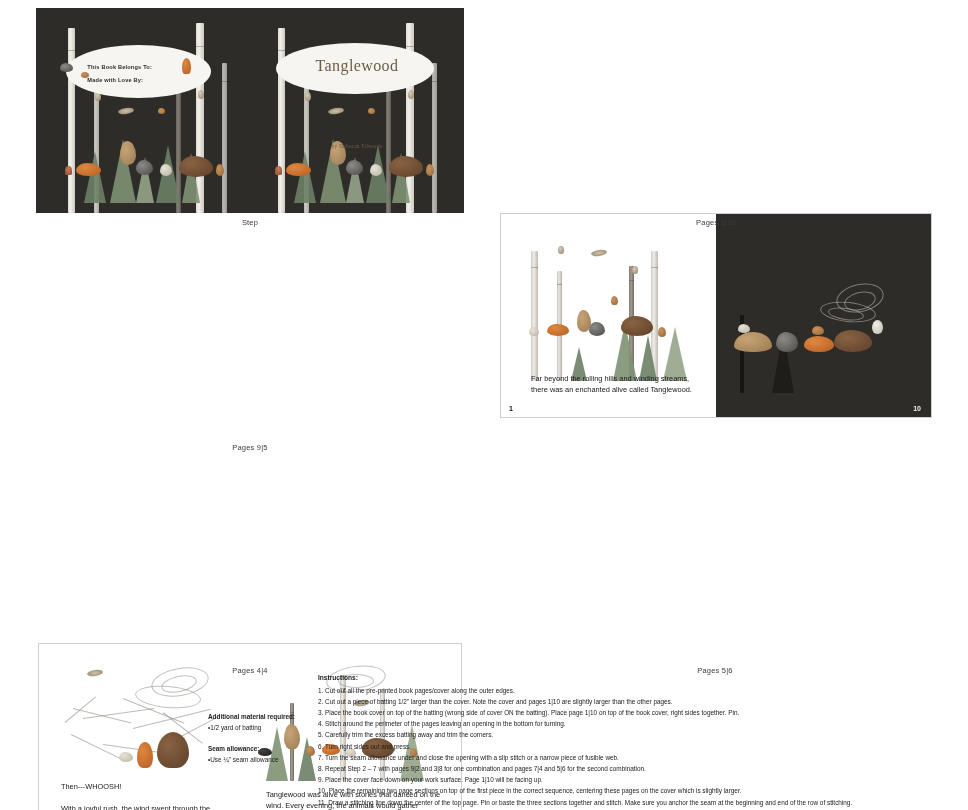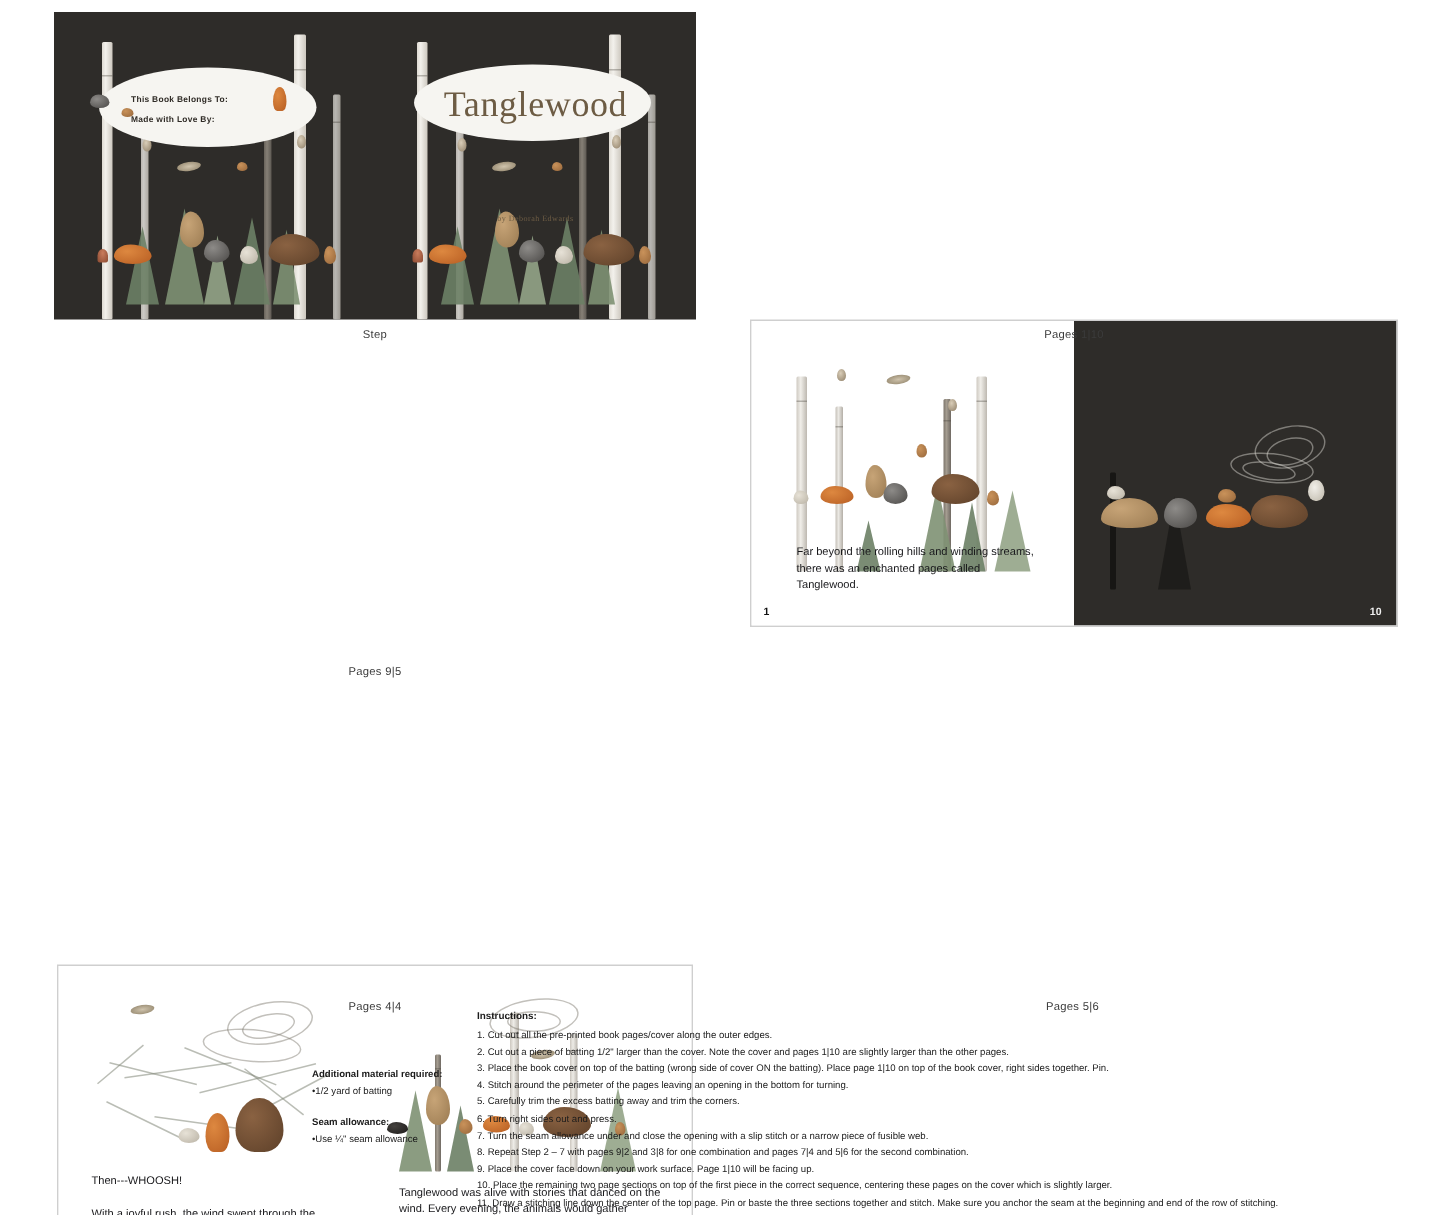--- a/index.html
+++ b/index.html
@@ -69,21 +69,21 @@
     font-size:5.6px;font-weight:bold;color:#2f2b26;line-height:2.3;
     letter-spacing:.2px;
   }
   .oval-title{
     left:12%;top:17%;width:74%;height:25%;
   }
   .title-main{
     position:absolute;left:0;right:0;top:24%;
     text-align:center;
     font-family:"Liberation Serif", serif;
-    font-size:24px;color:#6d5c44;letter-spacing:.4px;
+    font-size:16px;color:#6d5c44;letter-spacing:.4px;
   }
   .title-sub{
     position:absolute;left:0;right:0;top:66%;
     text-align:center;
     font-family:"Liberation Serif", serif;
     font-size:5.4px;color:#6d5c44;letter-spacing:.3px;
   }
 
   
   .art{position:absolute;pointer-events:none;}
@@ -242,21 +242,21 @@
           <div class="animal owl" style="left:57px;top:32px;width:6px;height:8px;"></div>
           <div class="animal owl" style="left:131px;top:52px;width:6px;height:8px;"></div>
           <div class="animal squirrel" style="left:110px;top:82px;width:7px;height:9px;"></div>
           <div class="animal deer" style="left:76px;top:96px;width:14px;height:22px;"></div>
           <div class="animal fox" style="left:46px;top:110px;width:22px;height:12px;"></div>
           <div class="animal raccoon" style="left:88px;top:108px;width:16px;height:14px;"></div>
           <div class="animal bear" style="left:120px;top:102px;width:32px;height:20px;"></div>
           <div class="animal rabbit" style="left:28px;top:113px;width:10px;height:9px;"></div>
           <div class="animal squirrel" style="left:157px;top:113px;width:8px;height:10px;"></div>
         </div>
-        <div class="pg-text" style="left:30px;bottom:22px;width:165px;">Far beyond the rolling hills and winding streams, there was an enchanted pages called Tanglewood.</div>
+        <div class="pg-text" style="left:30px;bottom:22px;width:165px;">Far beyond the rolling hills and winding streams, there was an enchanted alive called Tanglewood.</div>
         <div class="pg-num left">1</div>
       </div>
 
       <div class="pg dark">
         <div class="art" style="inset:0;">
           <div class="birch dark-trunk" style="left:24px;bottom:24px;width:4px;height:78px;background:#171614;"></div>
           <div class="pine black" style="left:56px;bottom:24px;border-bottom-width:62px;border-left-width:11px;border-right-width:11px;"></div>
           <div class="swirl" style="left:120px;top:70px;width:46px;height:26px;border-radius:50%;transform:rotate(-12deg);"></div>
           <div class="swirl" style="left:128px;top:78px;width:30px;height:16px;transform:rotate(-14deg);"></div>
           <div class="swirl" style="left:104px;top:88px;width:54px;height:18px;transform:rotate(6deg);"></div>

